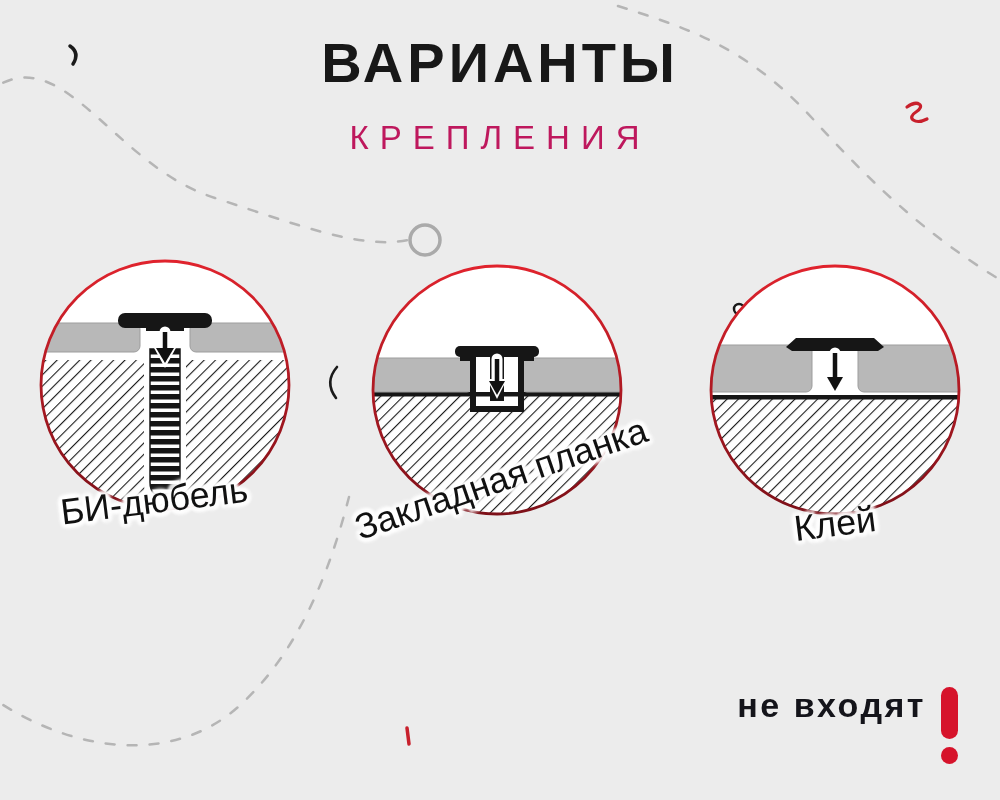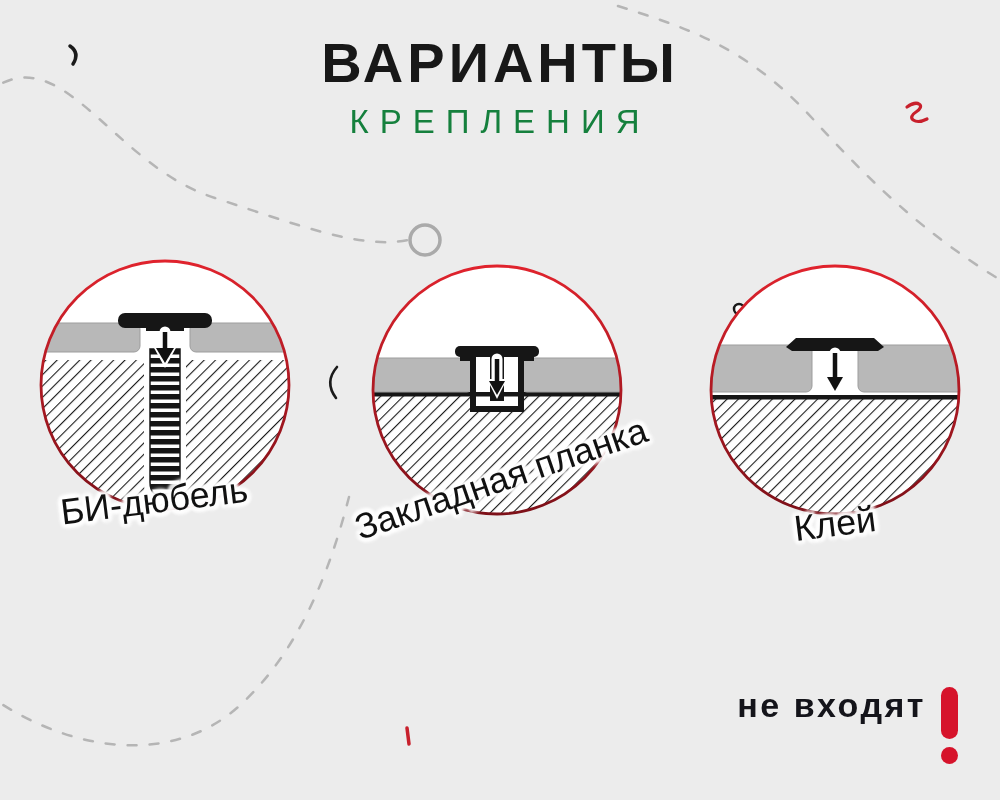--- a/index.html
+++ b/index.html
@@ -6,21 +6,21 @@
   .canvas {
     position:relative; width:1000px; height:800px; margin:0 auto;
     background:#ececec; overflow:hidden;
     font-family:"Liberation Sans", sans-serif; color:#1c1c1c;
   }
   .decor { position:absolute; inset:0; }
 
   
   .title-block { position:absolute; top:30px; left:0; width:100%; text-align:center; }
   .title-main { margin:0; font-size:56px; font-weight:700; letter-spacing:4px; color:#181818; }
-  .title-sub  { margin-top:8px; font-size:33px; font-weight:400; letter-spacing:11px; color:#15803d; }
+  .title-sub  { margin-top:24px; font-size:33px; font-weight:400; letter-spacing:11px; color:#be185d; }
 
   
   .medallion { position:absolute; width:258px; height:258px; }
   .medallion svg { display:block; width:258px; height:258px; }
   #m1 { left:36px;  top:256px; }
   #m2 { left:368px; top:261px; }
   #m3 { left:706px; top:261px; }
 
   
   .option-label {

